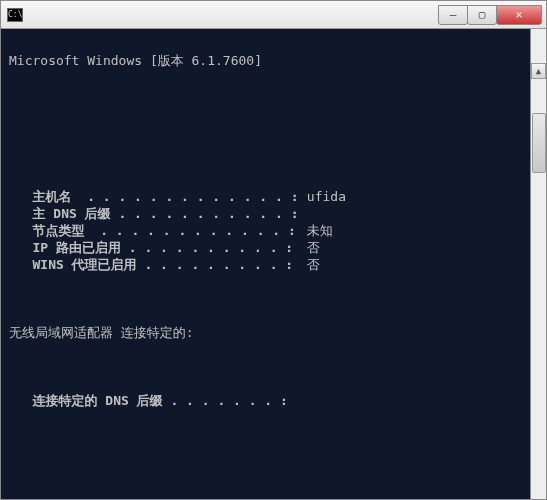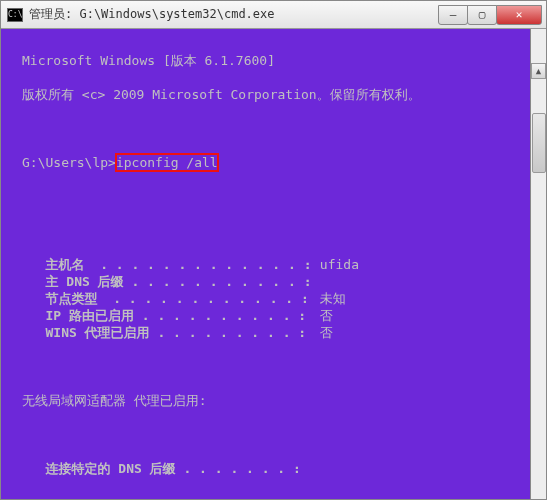--- a/index.html
+++ b/index.html
@@ -52,26 +52,26 @@
     border-radius: 0 0 3px 3px;
     margin-left: -1px;
   }
   .win-btn.min { border-bottom-left-radius: 3px; }
   .win-btn.close {
     width: 46px;
     background: linear-gradient(#e99, #c33);
     color: #fff;
   }
   .console {
-    background: #6d28d9;
+    background: #0f172a;
     color: #c0c0c0;
     font-family: "NSimSun", "SimSun", Consolas, monospace;
     font-size: 13px;
     line-height: 17px;
-    padding: 6px 2px 6px 21px;
+    padding: 6px 2px 6px 8px;
     letter-spacing: 0;
     height: calc(500px - 28px);
     position: relative;
     white-space: pre;
   }
   .row {
     display: flex;
     white-space: pre;
   }
   .label-col { min-width: 290px; font-weight: bold; }
@@ -110,38 +110,35 @@
     background: linear-gradient(#e8e8e8,#c8c8c8);
     border: 1px solid #999;
     border-radius: 2px;
   }
 </style>
 </head>
 <body>
 
 <div class="titlebar">
   <span class="icon">C:\</span>
-  <span>管理员: G:\Windows\system32\cmd.exe</span>
   <div class="win-controls">
     <div class="win-btn min">—</div>
     <div class="win-btn">▢</div>
     <div class="win-btn close">✕</div>
   </div>
 </div>
 
 <div class="console">
 <div>Microsoft Windows [版本 6.1.7600]</div>
-<div>版权所有 &lt;c&gt; 2009 Microsoft Corporation。保留所有权利。</div>
 <div>&nbsp;</div>
-<div><span>G:\Users\lp&gt;</span><span class="red-box">ipconfig /all</span></div>
 <div>&nbsp;</div>
 <div>&nbsp;</div>
 <div id="sec1"><div class="row"><span class="label-col">   主机名  . . . . . . . . . . . . . :</span><span class="val-col"> ufida</span></div><div class="row"><span class="label-col">   主 DNS 后缀 . . . . . . . . . . . :</span><span class="val-col"></span></div><div class="row"><span class="label-col">   节点类型  . . . . . . . . . . . . :</span><span class="val-col"> 未知</span></div><div class="row"><span class="label-col">   IP 路由已启用 . . . . . . . . . . :</span><span class="val-col"> 否</span></div><div class="row"><span class="label-col">   WINS 代理已启用 . . . . . . . . . :</span><span class="val-col"> 否</span></div></div>
 <div>&nbsp;</div>
-<div>无线局域网适配器 代理已启用:</div>
+<div>无线局域网适配器 连接特定的:</div>
 <div>&nbsp;</div>
 <div id="sec2"><div class="row"><span class="label-col">   连接特定的 DNS 后缀 . . . . . . . :</span><span class="val-col"></span></div></div>
 
   <div class="scrollbar">
     <div class="arrow">▲</div>
     <div class="track">
       <div class="thumb"></div>
     </div>
     
   </div>

